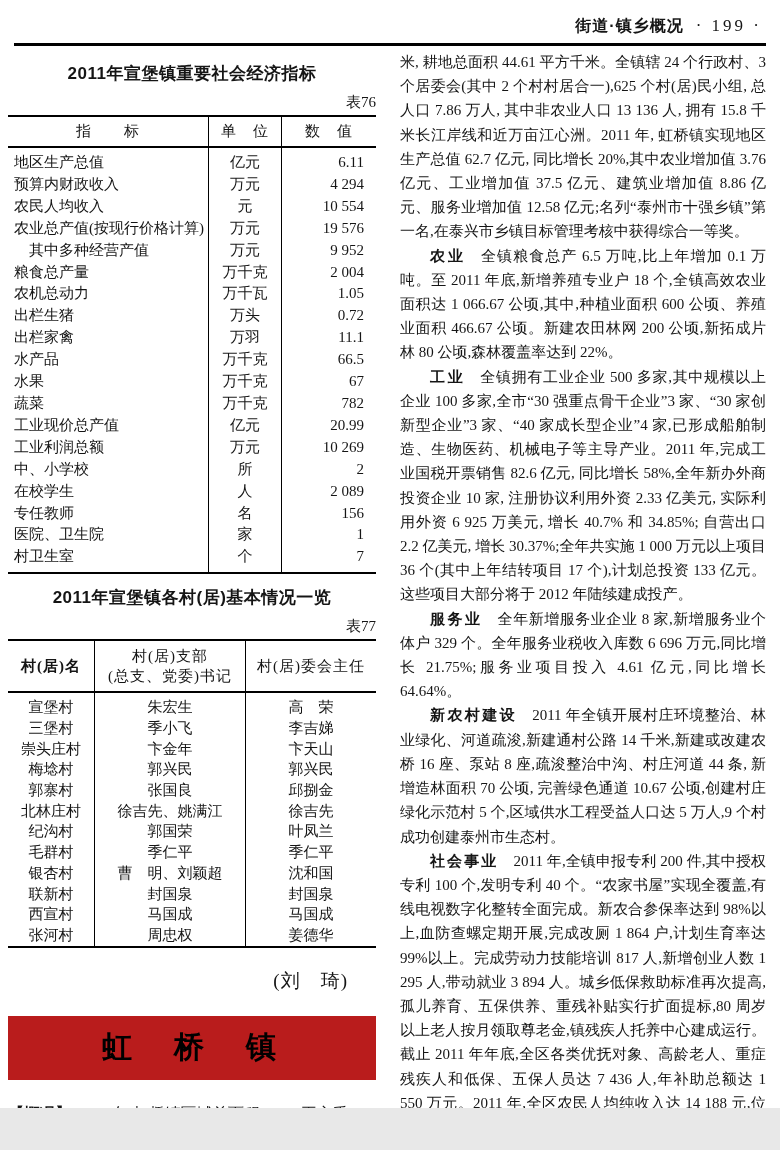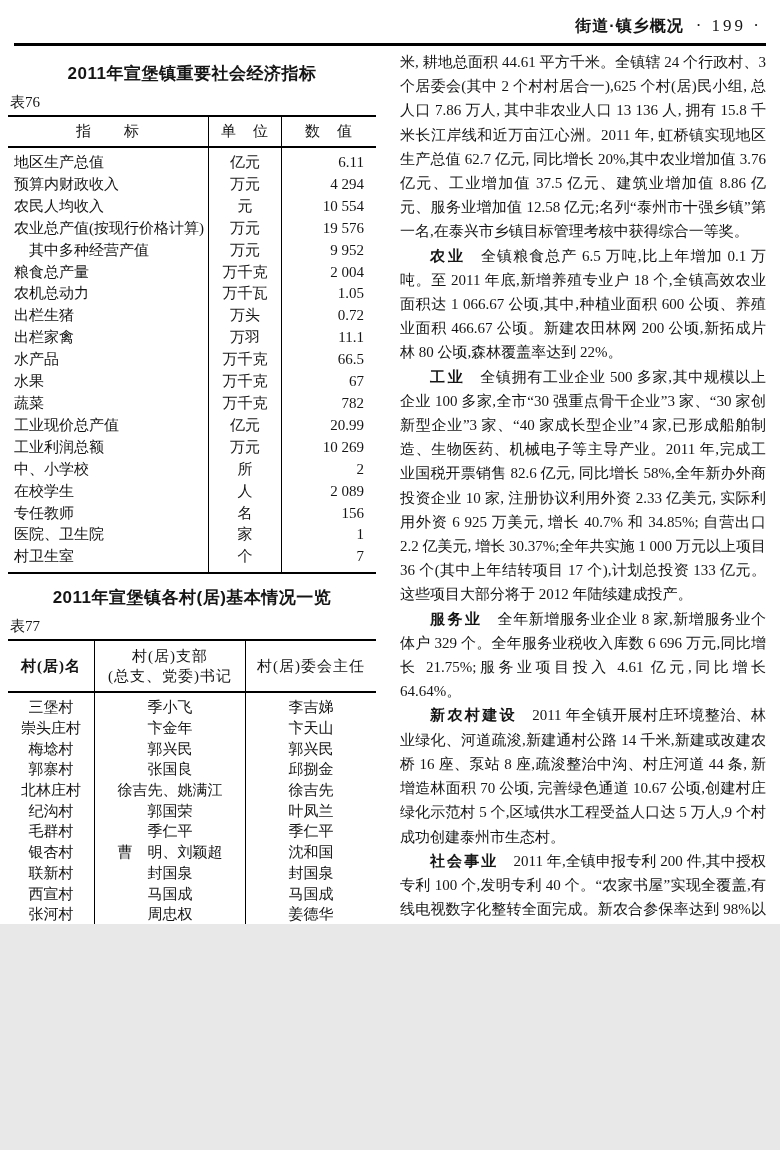--- a/index.html
+++ b/index.html
@@ -1,36 +1,36 @@
 <!DOCTYPE html>
 <html><head>
 <meta charset="utf-8">
 <style>
   html,body{margin:0;padding:0;background:#e8e8e8;}
   .page{
-    position:relative;width:780px;height:924px;margin:0 auto;
+    position:relative;width:780px;height:1108px;margin:0 auto;
     background:#ffffff;color:#151515;overflow:hidden;
     font-family:"Liberation Serif","DejaVu Serif",serif;
   }
   
   .running-head{position:absolute;top:16px;right:18px;white-space:nowrap;}
   .rh-title{font-family:"Liberation Sans","DejaVu Sans",sans-serif;font-weight:bold;font-size:16px;letter-spacing:1px;}
   .rh-page{font-size:17px;margin-left:8px;letter-spacing:3px;}
   .head-rule{position:absolute;top:43px;left:14px;width:752px;height:3px;background:#000;}
 
   
   .col-left{position:absolute;left:8px;top:50px;width:368px;}
   .col-right{position:absolute;left:400px;top:50px;width:366px;}
 
   
   .tbl-title{
     text-align:center;font-weight:bold;font-size:17px;margin-top:12px;
     font-family:"Liberation Sans","DejaVu Sans",sans-serif;letter-spacing:.5px;
   }
-  .tbl-label{font-size:15px;margin:8px 0 3px 2px;}
+  .tbl-label{font-size:15px;margin:8px 0 3px 2px;text-align:right;}
 
   table{width:100%;border-collapse:collapse;border-top:2.5px solid #000;border-bottom:2.5px solid #000;table-layout:fixed;}
   th{font-weight:normal;font-size:15px;border-bottom:2.5px solid #000;padding:5px 0;text-align:center;letter-spacing:1px;}
   td{font-size:15px;padding:0;}
 
   
   .t76 th:nth-child(1){width:200px;}
   .t76 th:nth-child(2),.t76 td:nth-child(2){width:72px;border-left:1.5px solid #000;border-right:1.5px solid #000;}
   .t76 td{line-height:21.9px;}
   .t76 td:nth-child(1){text-align:left;padding-left:6px;}
@@ -38,26 +38,26 @@
   .t76 td:nth-child(3){text-align:right;padding-right:12px;}
   .t76 tbody tr:first-child td{padding-top:4px;}
   .t76 tbody tr:last-child td{padding-bottom:4px;}
 
   
   .t77 th{white-space:pre-line;line-height:20px;}
   .t77 th:nth-child(1){width:86px;font-weight:bold;}
   .t77 th:nth-child(2),.t77 td:nth-child(2){width:150px;border-left:1.5px solid #000;border-right:1.5px solid #000;}
   .t77 td{line-height:20.7px;text-align:center;}
   .t77 tbody tr:first-child td{padding-top:4px;}
-  .t77 tbody tr:last-child td{padding-bottom:12px;}
+  .t77 tbody tr:last-child td{padding-bottom:0;}
 
   .byline{text-align:right;padding-right:28px;font-size:19px;margin-top:20px;letter-spacing:1px;}
 
   .banner{
-    margin-top:22px;height:64px;background:#0369a1;
+    margin-top:22px;height:64px;background:#b91c1c;
     display:flex;align-items:center;justify-content:center;
   }
   .banner-text{
     font-family:"Liberation Sans","DejaVu Sans",sans-serif;
     font-weight:bold;font-size:30px;letter-spacing:6px;color:#000;
   }
 
   .overview{margin:24px 0 0 0;font-size:16px;white-space:nowrap;letter-spacing:-.2px;}
   .ov-lead{font-weight:bold;font-family:"Liberation Sans","DejaVu Sans",sans-serif;margin-right:8px;}
 
@@ -194,20 +194,25 @@
       <thead>
         <tr>
           <th>村(居)名</th>
           <th>村(居)支部
 (总支、党委)书记</th>
           <th>村(居)委会主任</th>
         </tr>
       </thead>
       <tbody>
           <tr>
+            <td>宣堡村</td>
+            <td>朱宏生</td>
+            <td>高　荣</td>
+          </tr>
+          <tr>
             <td>三堡村</td>
             <td>季小飞</td>
             <td>李吉娣</td>
           </tr>
           <tr>
             <td>崇头庄村</td>
             <td>卞金年</td>
             <td>卞天山</td>
           </tr>
           <tr>

